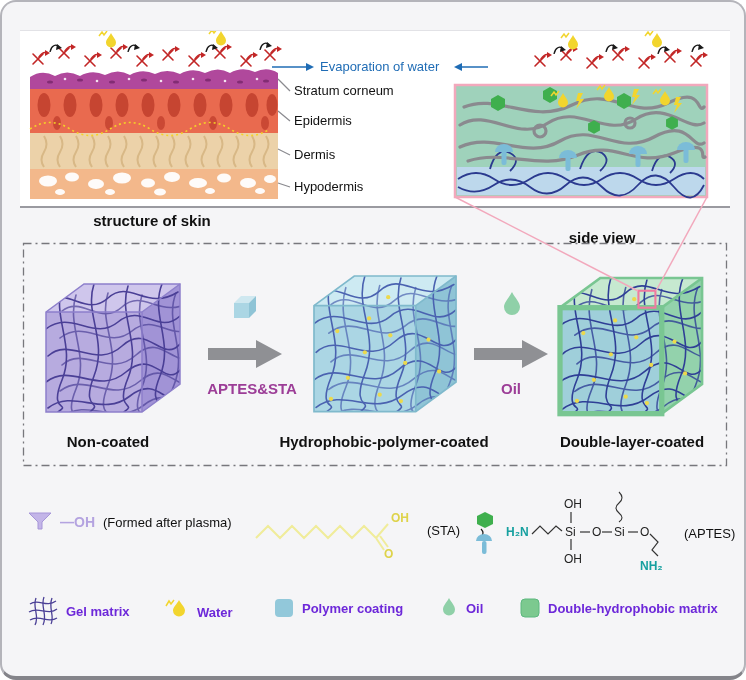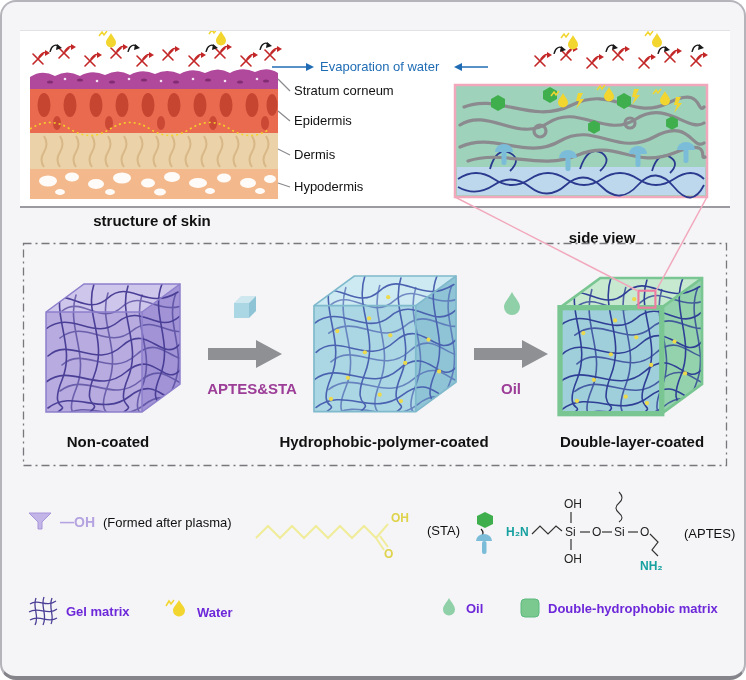--- a/index.html
+++ b/index.html
@@ -384,20 +384,26 @@
   </div>
 
   <div class="lg" style="left:163px; top:596px;align-items:flex-end;">
     <svg width="24" height="22" viewBox="0 0 24 22">
       <polyline points="1,8 4,3 6,6 9,2" fill="none" stroke="#f2d52e" stroke-width="1.5"></polyline>
       <path d="M14,2 C16,6 20,9 20,12.5 a6,6 0 1 1 -12,0 C8,9 12,6 14,2" fill="#f2d52e"></path>
     </svg>
     <span class="lab">Water</span>
   </div>
 
+  <div class="lg" style="left:272px; top:596px;">
+    <svg width="20" height="20" viewBox="0 0 20 20">
+      <rect x="1" y="1" width="18" height="18" rx="4" fill="#92c8da"></rect>
+    </svg>
+    <span class="lab">Polymer coating</span>
+  </div>
 
   <div class="lg" style="left:438px; top:595px;">
     <svg width="18" height="22" viewBox="0 0 18 22">
       <path d="M9,1 C11,5 15,8.5 15,12.5 a6,6 0 1 1 -12,0 C3,8.5 7,5 9,1" fill="#8fd0a8"></path>
     </svg>
     <span class="lab">Oil</span>
   </div>
 
   <div class="lg" style="left:518px; top:596px;">
     <svg width="20" height="20" viewBox="0 0 20 20">

